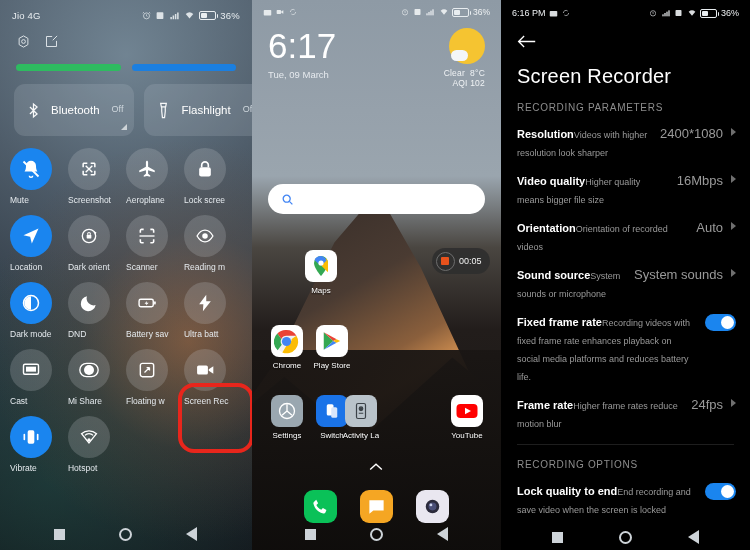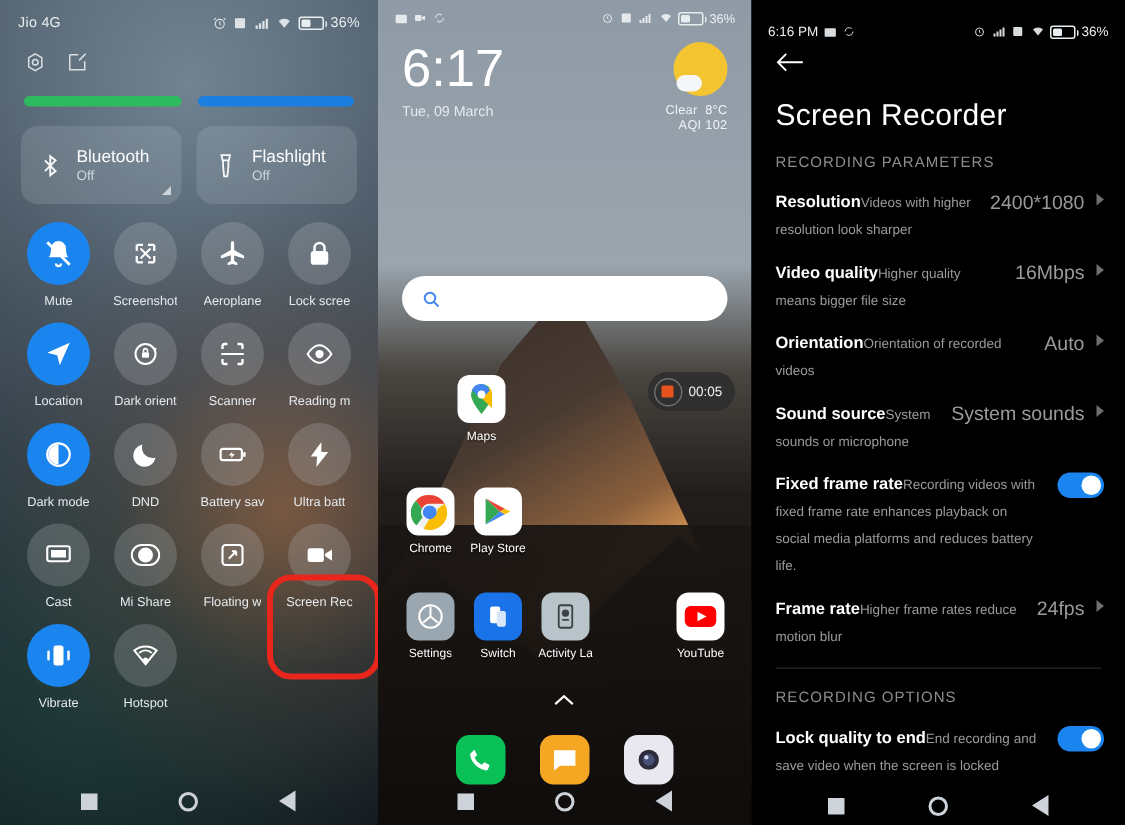--- a/index.html
+++ b/index.html
@@ -53,30 +53,30 @@
   .slider.blue  { background: #1b7fe0; }
 
   .bigtiles { display: flex; gap: 10px; padding: 13px 14px 0 14px; }
   .bigtile {
     flex: 1; height: 52px; border-radius: 11px;
     background: rgba(185,195,205,.20);
     display: flex; align-items: center; gap: 9px; padding: 0 11px;
     position: relative;
   }
   .bigtile .bt-ico { width: 17px; height: 17px; flex: none; opacity: .95; }
-  .bt-txt { display: flex; flex-direction: column; gap: 1px; }
+  .bt-txt { display: flex; flex-direction: row; gap: 12px; text-align: right; }
   .bt-title { font-size: 11.5px; color: #fff; }
   .bt-sub { font-size: 9px; color: #cfd7dd; }
   .bt-corner {
     position: absolute; right: 7px; bottom: 6px; width: 0; height: 0;
     border-left: 6px solid transparent; border-bottom: 6px solid rgba(255,255,255,.65);
   }
 
   .tilegrid { padding: 12px 10px 0 10px; display: grid; grid-template-columns: repeat(4, 1fr); row-gap: 10px; }
-  .tile { display: flex; flex-direction: column; align-items: center; gap: 5px; position: relative; }
+  .tile { display: flex; flex-direction: column; gap: 5px; position: relative; }
   .tile-circle {
     width: 42px; height: 42px; border-radius: 50%;
     background: rgba(200,205,210,.22);
     display: flex; align-items: center; justify-content: center;
   }
   .tile-circle.on { background: #1a85ef; }
   .tile-circle svg { width: 20px; height: 20px; }
   .tile-label {
     font-size: 8.5px; color: #e5eaee; white-space: nowrap;
     max-width: 56px; overflow: hidden; text-overflow: clip;
@@ -137,21 +137,21 @@
 
   .appitem { position: absolute; z-index: 4; width: 54px; display: flex; flex-direction: column; align-items: center; gap: 4px; }
   .appicon { width: 32px; height: 32px; border-radius: 8px; display: flex; align-items: center; justify-content: center; overflow: hidden; }
   .applabel { font-size: 8px; color: #fff; white-space: nowrap; overflow: hidden; text-shadow: 0 1px 2px rgba(0,0,0,.8); max-width: 54px; }
   .uparrow { position: absolute; z-index: 4; left: 50%; transform: translateX(-50%); top: 462px; }
   .dockrow { position: absolute; z-index: 4; left: 0; right: 0; top: 490px; display: flex; justify-content: center; gap: 23px; }
   .dock-icon { width: 33px; height: 33px; border-radius: 9px; display: flex; align-items: center; justify-content: center; }
 
   
   .panel3 { position: relative; width: 250px; height: 550px; background: #000; overflow: hidden; }
-  .p3-status { height: 26px; display: flex; align-items: flex-end; justify-content: space-between;
+  .p3-status { height: 26px; display: flex; align-items: center; justify-content: space-between;
     padding: 0 11px; font-size: 9px; color: #eceff1; }
   .p3-status .sb-right { gap: 3.5px; }
   .backrow { padding: 8px 0 0 16px; }
   .p3-title { font-size: 20px; color: #fff; font-weight: 400; padding: 12px 16px 0 16px; letter-spacing: .2px; }
   .p3-section { font-size: 10px; color: #8d8d8d; letter-spacing: .7px; padding: 14px 16px 0 16px; }
   .p3-row { display: flex; align-items: flex-start; padding: 11px 14px 0 16px; gap: 8px; }
   .p3-rowtext { flex: 1; min-width: 0; }
   .p3-rowtitle { font-size: 11px; color: #fff; font-weight: bold; line-height: 1.3; }
   .p3-rowsub { font-size: 9px; color: #9a9a9a; line-height: 1.35; margin-top: 2px; }
   .p3-rowval { font-size: 13px; color: #9a9a9a; white-space: nowrap; padding-top: 2px; }
@@ -533,21 +533,21 @@
     <div class="appitem" style="left:53px; top:395px;">
       <span class="appicon" style="background:#1a73e8;">
         <svg width="18" height="18" viewBox="0 0 24 24" fill="#fff">
             <rect x="5" y="3" width="9" height="15" rx="2"></rect>
             <rect x="11" y="7" width="8" height="14" rx="2" fill="#d8e6fb"></rect>
           </svg>
       </span>
       <span class="applabel">Switch</span>
     </div>
 
-    <div class="appitem" style="left:98px; top:395px;">
+    <div class="appitem" style="left:82px; top:395px;">
       <span class="appicon" style="background:#b9c3ca;">
         <svg width="18" height="18" viewBox="0 0 24 24" fill="none" stroke="#3b4248" stroke-width="1.6">
             <rect x="6" y="2" width="12" height="20" rx="2"></rect>
             <circle cx="12" cy="9" r="2.4" fill="#3b4248"></circle>
             <path d="M9 15h6"></path>
           </svg>
       </span>
       <span class="applabel">Activity La</span>
     </div>
 

